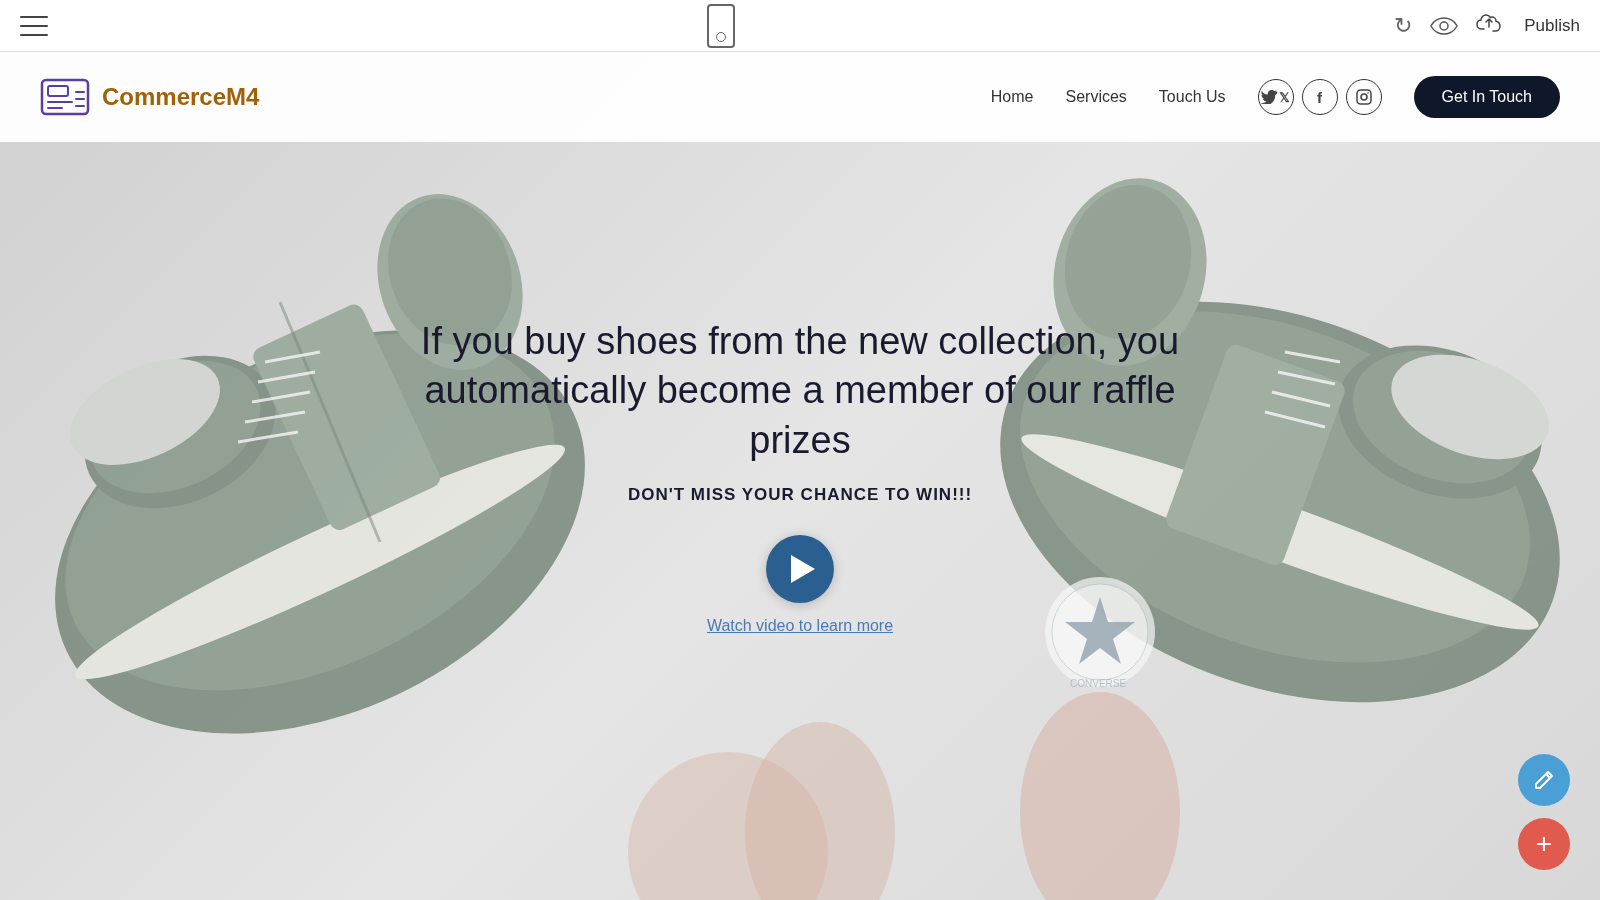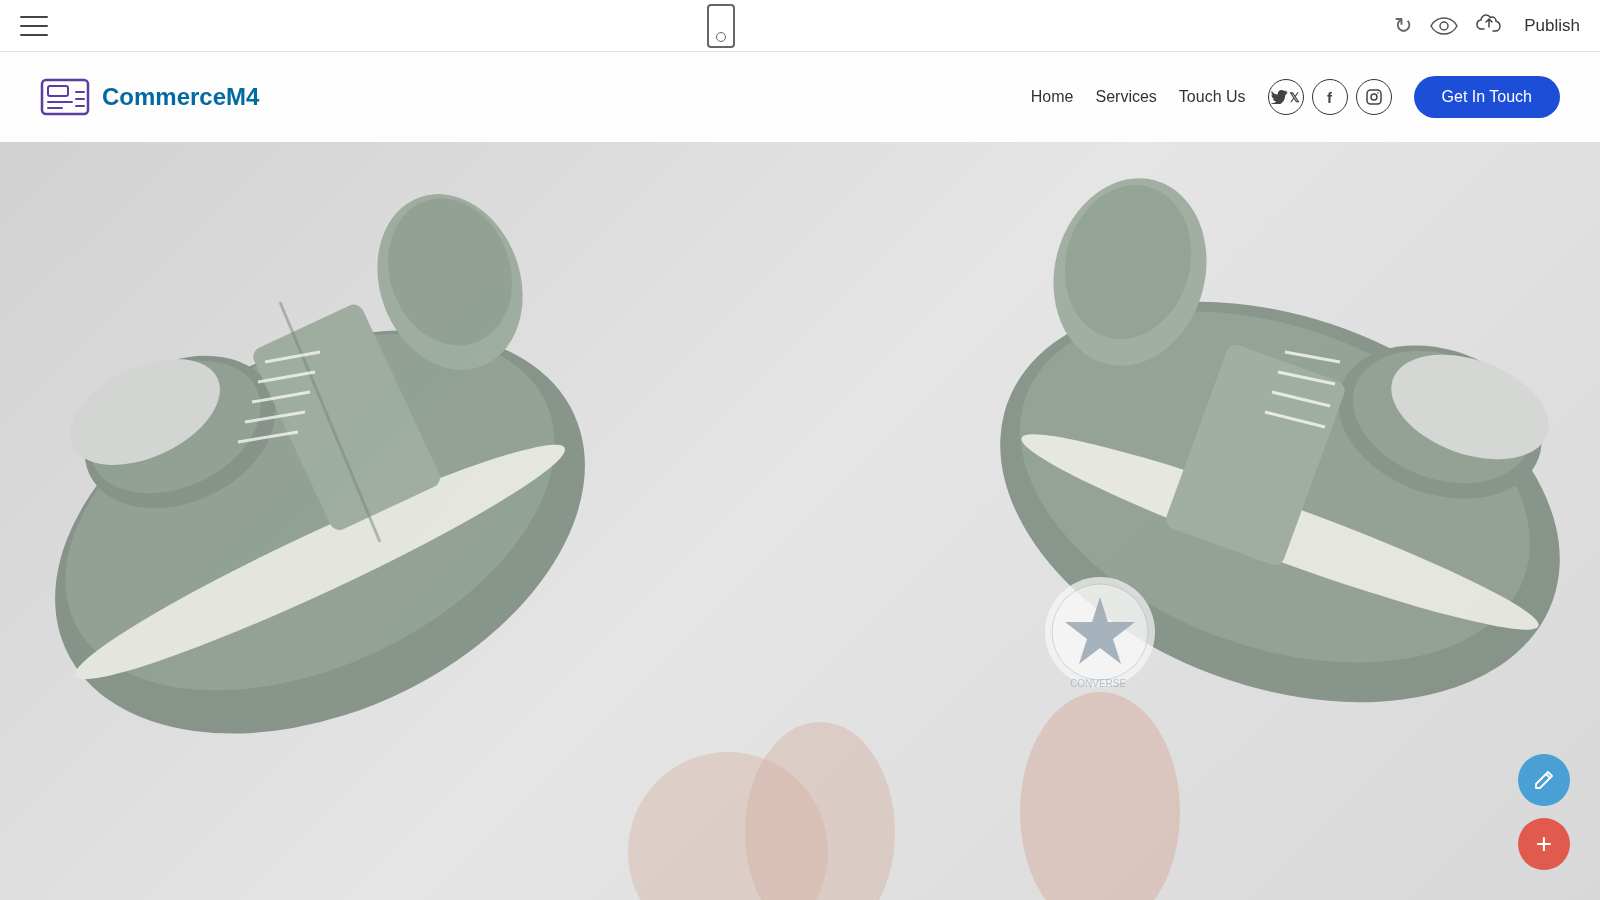--- a/index.html
+++ b/index.html
@@ -149,27 +149,27 @@
     }
 
     .logo-icon {
       width: 50px;
       height: 50px;
     }
 
     .site-title {
       font-size: 24px;
       font-weight: 600;
-      color: #0369a1;
+      color: #a16207;
     }
 
     .site-nav-right {
       display: flex;
       align-items: center;
-      gap: 22px;
+      gap: 32px;
     }
 
     .nav-link {
       font-size: 16px;
       color: #333;
       text-decoration: none;
       cursor: pointer;
     }
 
     .social-icons {
@@ -475,24 +475,35 @@
           </div>
           <div class="social-circle">
             <svg width="16" height="16" viewBox="0 0 16 16" fill="none" xmlns="http://www.w3.org/2000/svg">
               <rect x="1" y="1" width="14" height="14" rx="3.5" stroke="#444" stroke-width="1.5"></rect>
               <circle cx="8" cy="8" r="3" stroke="#444" stroke-width="1.5"></circle>
               <circle cx="12" cy="4" r="0.8" fill="#444"></circle>
             </svg>
           </div>
         </div>
 
-        <button class="get-in-touch-btn" style="background: #1d4ed8;">Get In Touch</button>
+        <button class="get-in-touch-btn" style="background: #0f172a;">Get In Touch</button>
       </div>
     </div>
 
+    <div class="hero-content">
+      <h1 class="hero-headline">If you buy shoes from the new collection, you automatically become a member of our raffle prizes</h1>
+      <p class="hero-subline">DON'T MISS YOUR CHANCE TO WIN!!!</p>
+
+      <div class="play-button-wrapper">
+        <button class="play-btn" style="background: rgb(42, 95, 143);">
+          <div class="play-triangle"></div>
+        </button>
+        <span class="watch-video-link" style="color: rgb(74, 122, 181);">Watch video to learn more</span>
+      </div>
+    </div>
   </div>
 
 </div>
 
 <div class="fab-container">
   <button class="fab-edit" style="background: rgb(74, 159, 212);">
 
     <svg width="22" height="22" viewBox="0 0 22 22" fill="none" xmlns="http://www.w3.org/2000/svg">
       <path d="M15 3L19 7L7 19H3V15L15 3Z" stroke="white" stroke-width="1.8" fill="none" stroke-linejoin="round"></path>
       <line x1="13" y1="5" x2="17" y2="9" stroke="white" stroke-width="1.8"></line>

